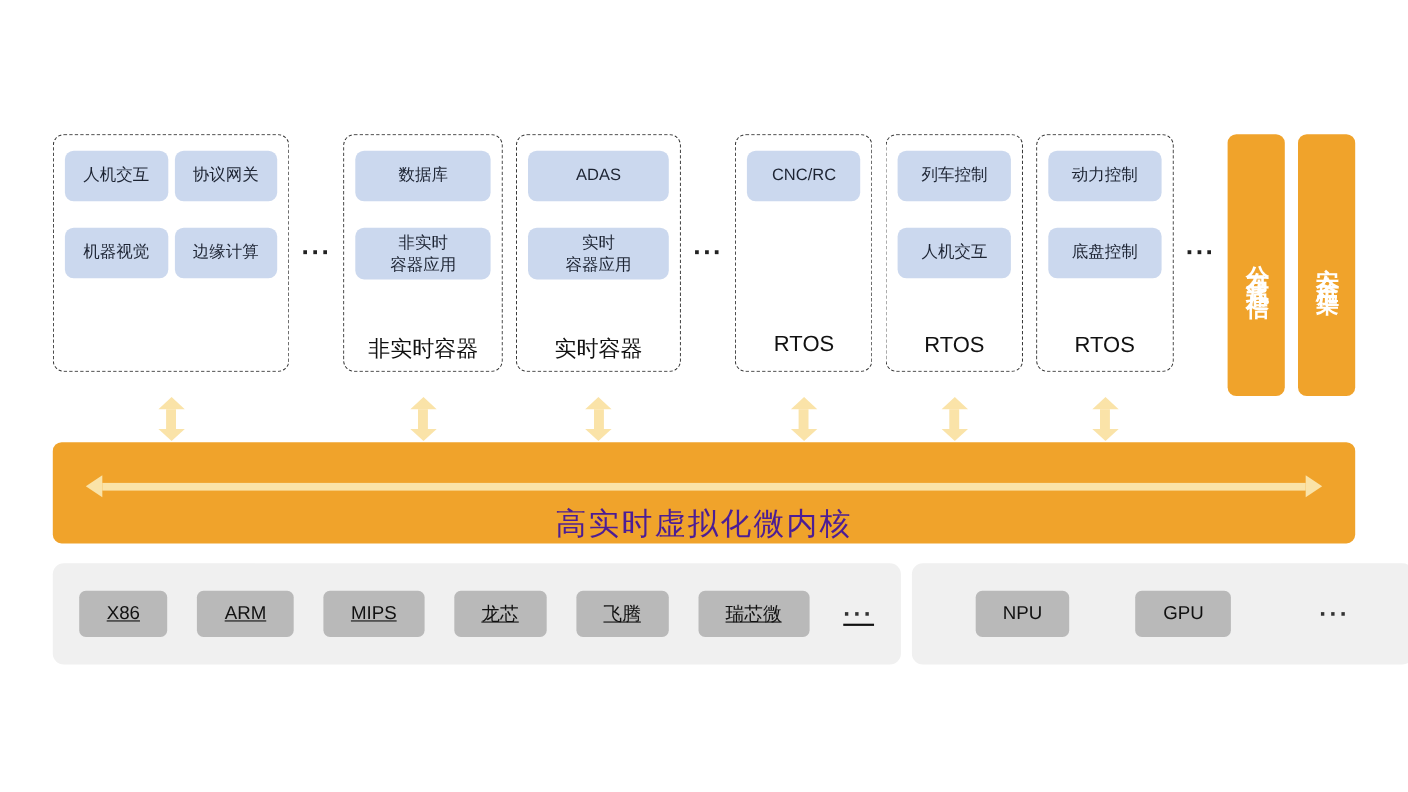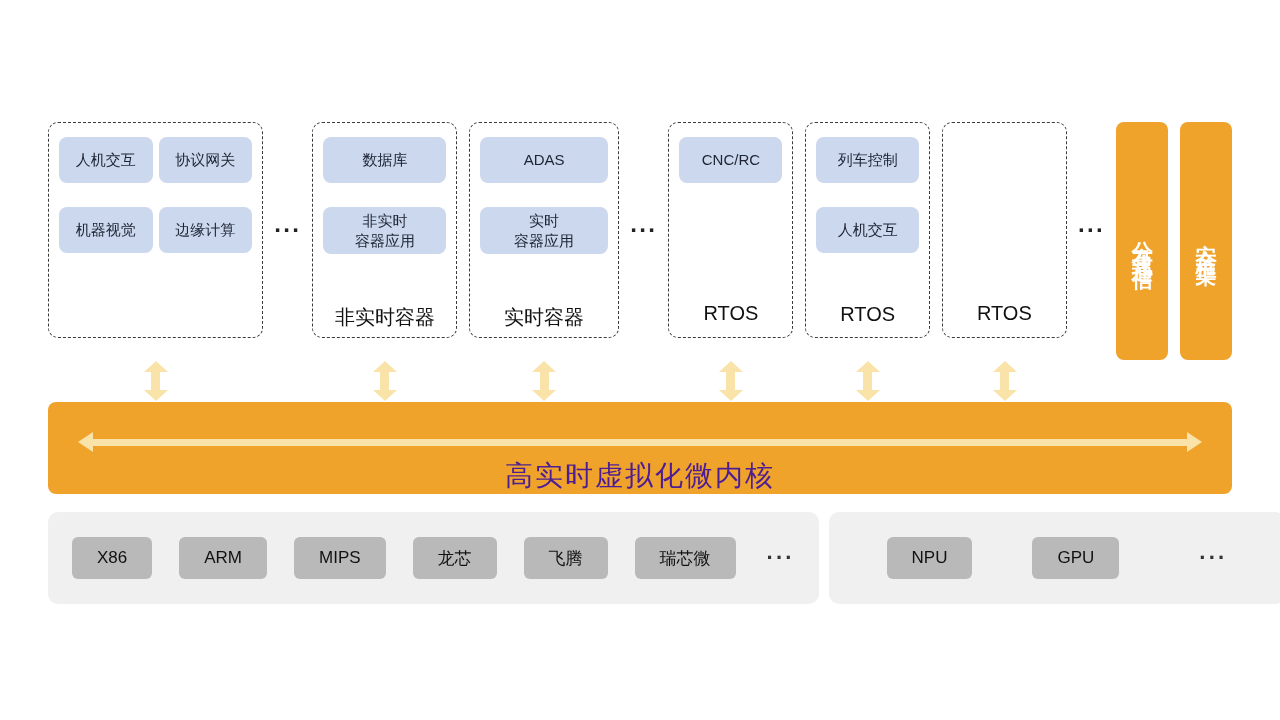--- a/index.html
+++ b/index.html
@@ -73,21 +73,21 @@
   .hs{flex:1;height:7px;background:var(--pale);}
   .hr{width:0;height:0;border-top:10px solid transparent;border-bottom:10px solid transparent;border-left:15px solid var(--pale);}
   .kernel-label{margin-top:5px;font-size:28px;font-weight:400;color:#4c1d95;letter-spacing:2px;}
 
   
   .hw-row{display:flex;gap:10px;margin:18px 48px 0;}
   .hw-panel{
     background:var(--panel);border-radius:10px;height:92px;
     display:flex;align-items:center;
   }
-  .hw-left{flex:1.82;padding:0 24px;gap:27px;}
+  .hw-left{flex:1.82;padding:0 24px;gap:27px;text-decoration:underline;}
   .hw-right{flex:1;padding:0 58px;gap:60px;}
   .chip{
     background:var(--chip);border-radius:6px;height:42px;min-width:64px;
     padding:0 25px;display:flex;align-items:center;justify-content:center;
     font-size:17px;color:#111;white-space:nowrap;flex:0 0 auto;
   }
   .hw-dots{font-size:22px;font-weight:bold;color:#333;letter-spacing:2px;}
   .hw-left .hw-dots{margin-left:4px;}
   .hw-right .hw-dots{margin-left:20px;}
 </style>
@@ -130,20 +130,24 @@
         <div class="box-label">RTOS</div>
       </div>
       <div class="app-box" style="width: 125px;">
         <div class="pills cols-1">
           <div class="pill">列车控制</div>
           <div class="pill">人机交互</div>
         </div>
         <div class="box-label">RTOS</div>
       </div>
       <div class="app-box" style="width: 125px;">
+        <div class="pills cols-1">
+          <div class="pill">动力控制</div>
+          <div class="pill">底盘控制</div>
+        </div>
         <div class="box-label">RTOS</div>
       </div>
       <div class="dots-col">···</div>
       <div class="side-bar">分布式通信</div>
       <div class="side-bar">安全框架</div>
     </div>
 
   <div class="connectors" id="connectors">
       <div class="varrow" style="left: 142.5px;">
         <div class="head-up"></div>

